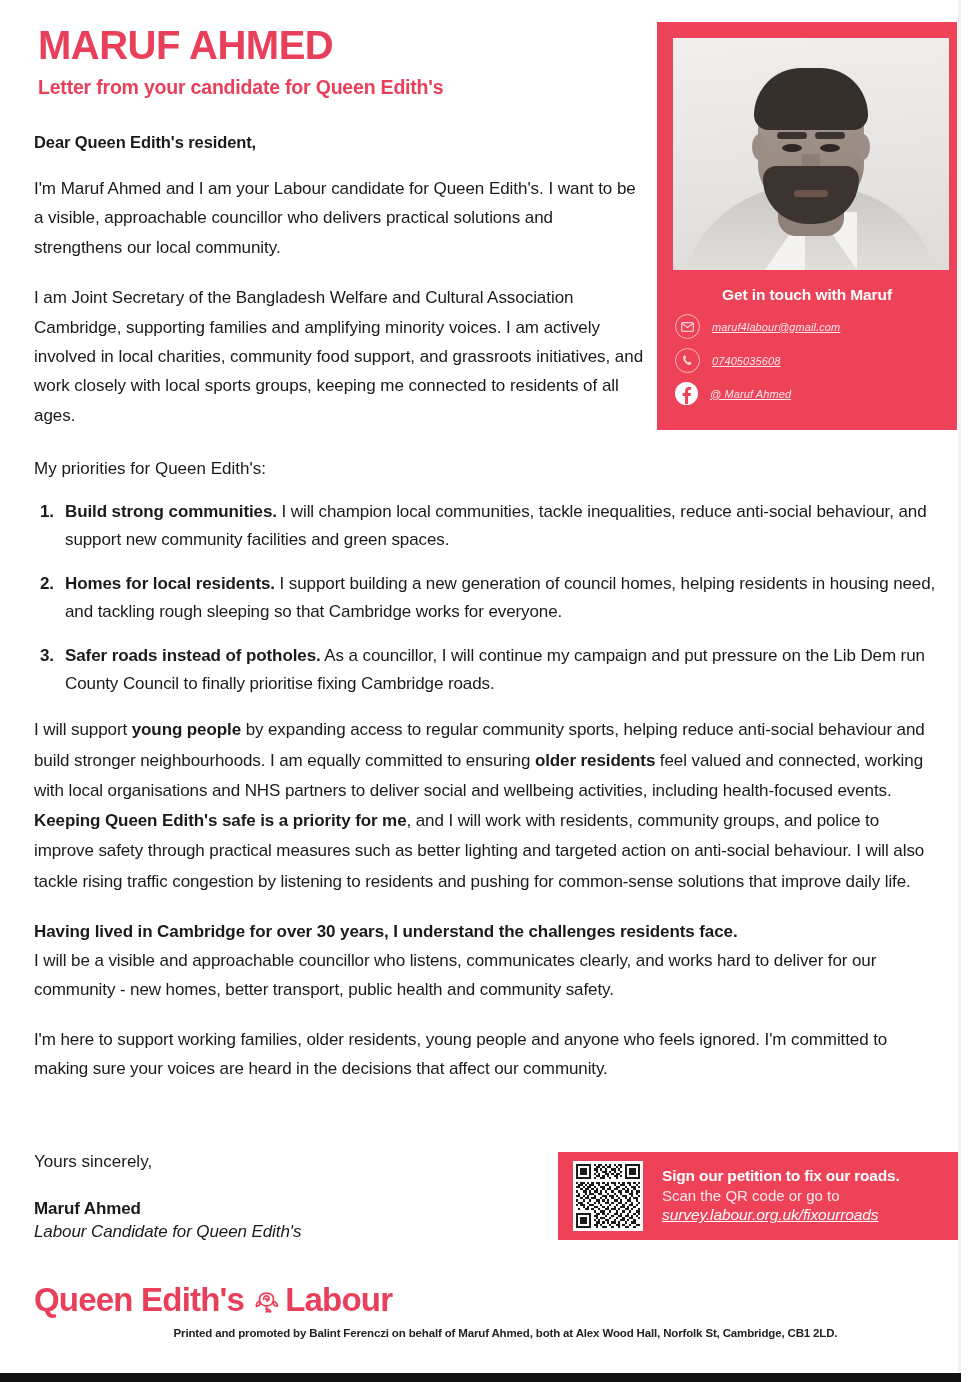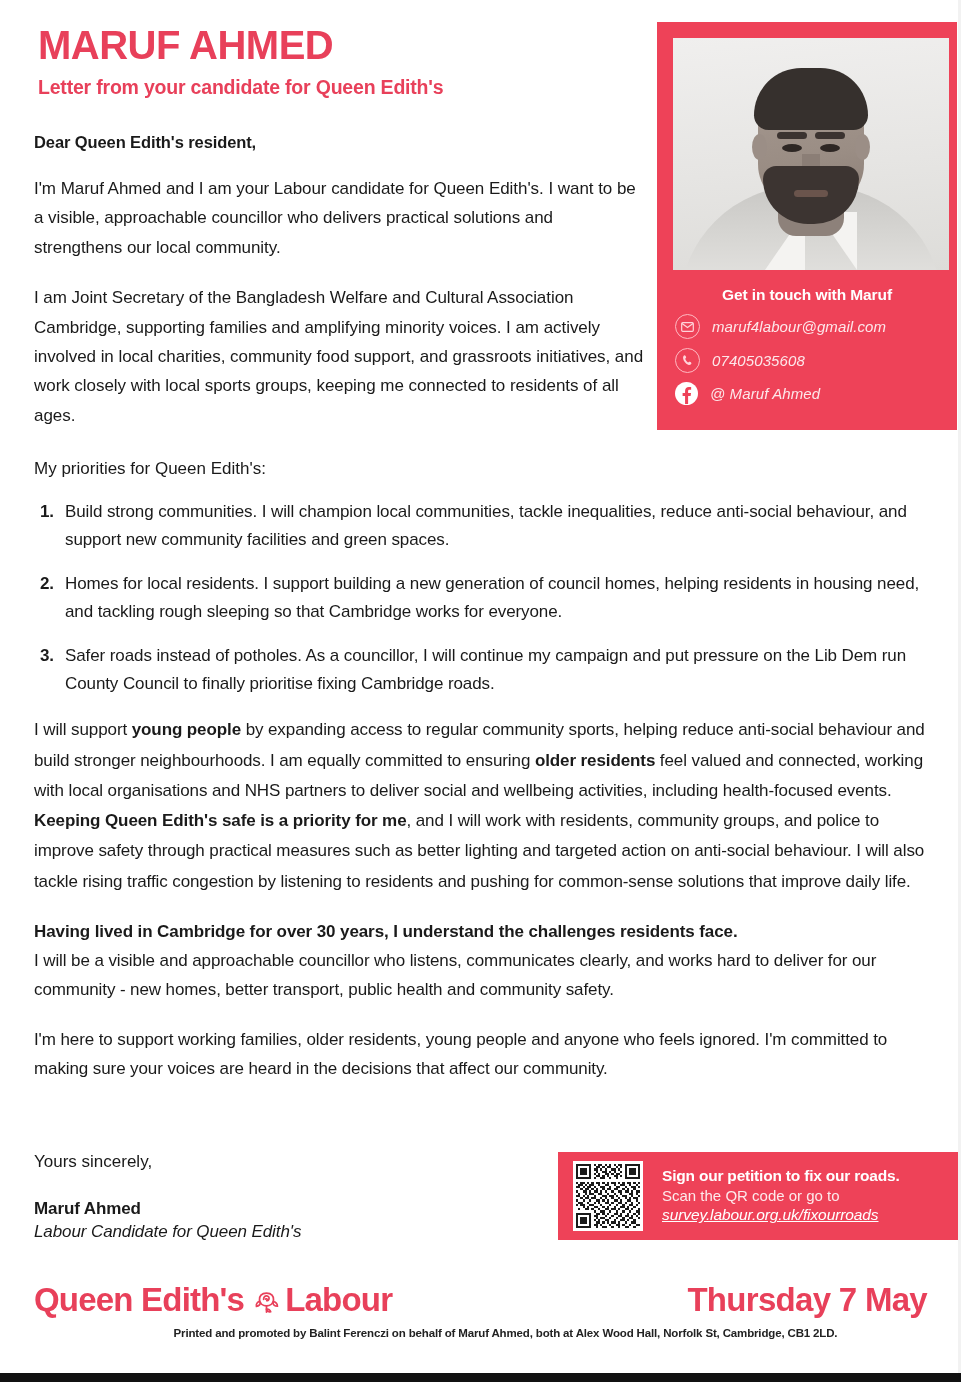--- a/index.html
+++ b/index.html
@@ -212,24 +212,25 @@
   }
   .contact-icon svg { display: block; }
   .contact-icon.outline {
     border: 1.6px solid #ffb9c2;
   }
   .contact-icon.solid {
     background: #ffffff;
   }
   .contact-text {
     color: #fde7ea;
-    font-size: 15px;
+    font-size: 11px;
     font-style: italic;
     letter-spacing: 0.1px;
     white-space: nowrap;
+    text-decoration: underline;
   }
   #contact-card-bottom-pad { height: 12px; }
 
   
   #letter-body {
     position: absolute;
     left: 34px;
     top: 133px;
     width: 610px;
     color: #1a1a1a;
@@ -271,21 +272,21 @@
     line-height: 1.62;
     margin-bottom: 17px;
     letter-spacing: -0.1px;
   }
   ol.priorities > li::before {
     content: counter(prio) ".";
     position: absolute;
     left: -25px;
     font-weight: 800;
   }
-  ol.priorities b { font-weight: 400; }
+  ol.priorities b { font-weight: 700; }
   .para-wide {
     font-size: 17px;
     line-height: 1.78;
     margin: 0 0 20px 0;
     letter-spacing: -0.1px;
   }
   .para-wide b { font-weight: 800; }
   .para-tight {
     font-size: 17px;
     line-height: 1.72;
@@ -764,20 +765,19 @@
         <path d="M18.8 18.2 C19.6 17.6 20.8 17.9 21 18.8"></path>
         <path d="M11.8 21 C9 21.8 7.2 24.4 7.8 27 C10.6 26.6 12.4 24.8 12.6 22.6"></path>
         <path d="M28.2 21.4 C31.2 21.6 33.4 24 33.2 26.8 C30.4 26.8 28.2 25 27.8 22.8"></path>
         <path d="M20 26.5 L20 34"></path>
         <path d="M20 30.5 C22.6 30 24.6 31.4 25 33.6 C22.8 34.2 20.8 33 20 31"></path>
       </g>
     </svg>
     <span>Labour</span>
   </div>
 
-  <div id="election-date">Thursday 7 May</div>
 
   <div id="imprint">Printed and promoted by Balint Ferenczi on behalf of Maruf Ahmed, both at Alex Wood Hall, Norfolk St, Cambridge, CB1 2LD.</div>
 
   <div id="scan-right-edge"></div>
   <div id="scan-bottom-edge"></div>
 
 </div>
 
 </body></html>

